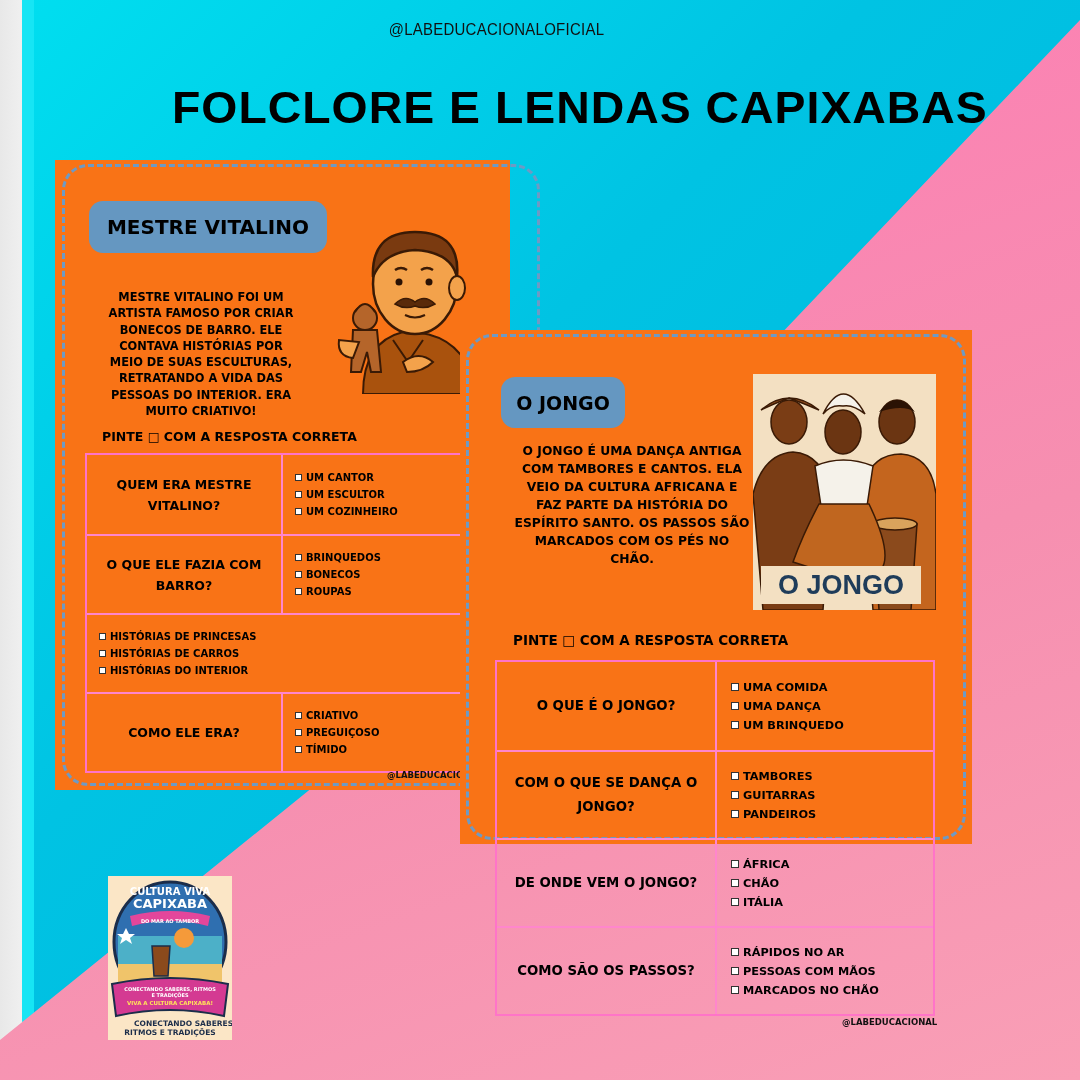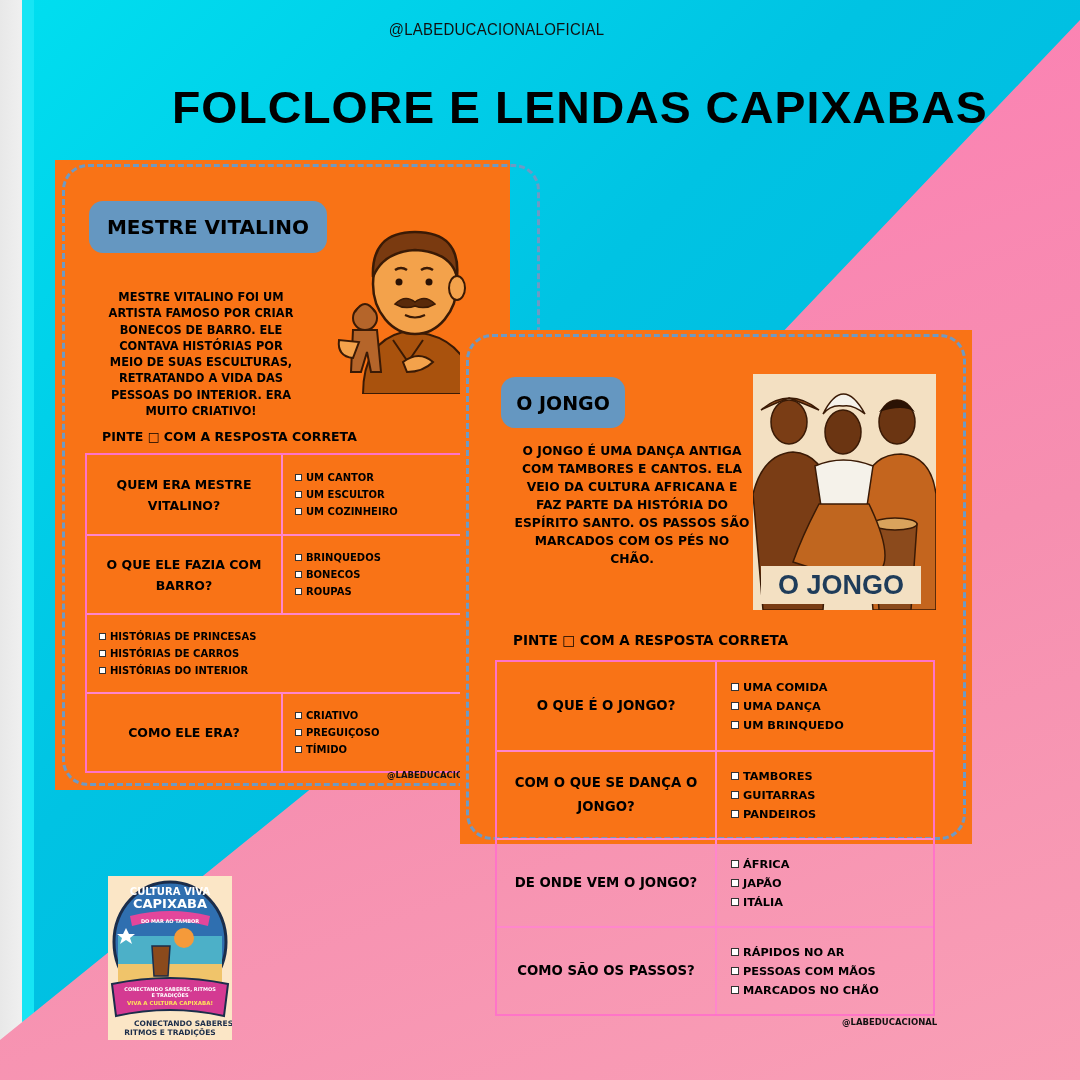--- a/index.html
+++ b/index.html
@@ -238,21 +238,21 @@
       </div>
       <div class="row">
         <div class="q">DE ONDE VEM O JONGO?</div>
         <div class="opts">
           <div class="opt">
               <span class="box"></span>
               <span>ÁFRICA</span>
             </div>
           <div class="opt">
               <span class="box"></span>
-              <span>JAPÃO</span>
+              <span>CHÃO</span>
             </div>
           <div class="opt">
               <span class="box"></span>
               <span>ITÁLIA</span>
             </div>
         </div>
       </div>
       <div class="row">
         <div class="q">COMO SÃO OS PASSOS?</div>
         <div class="opts">

